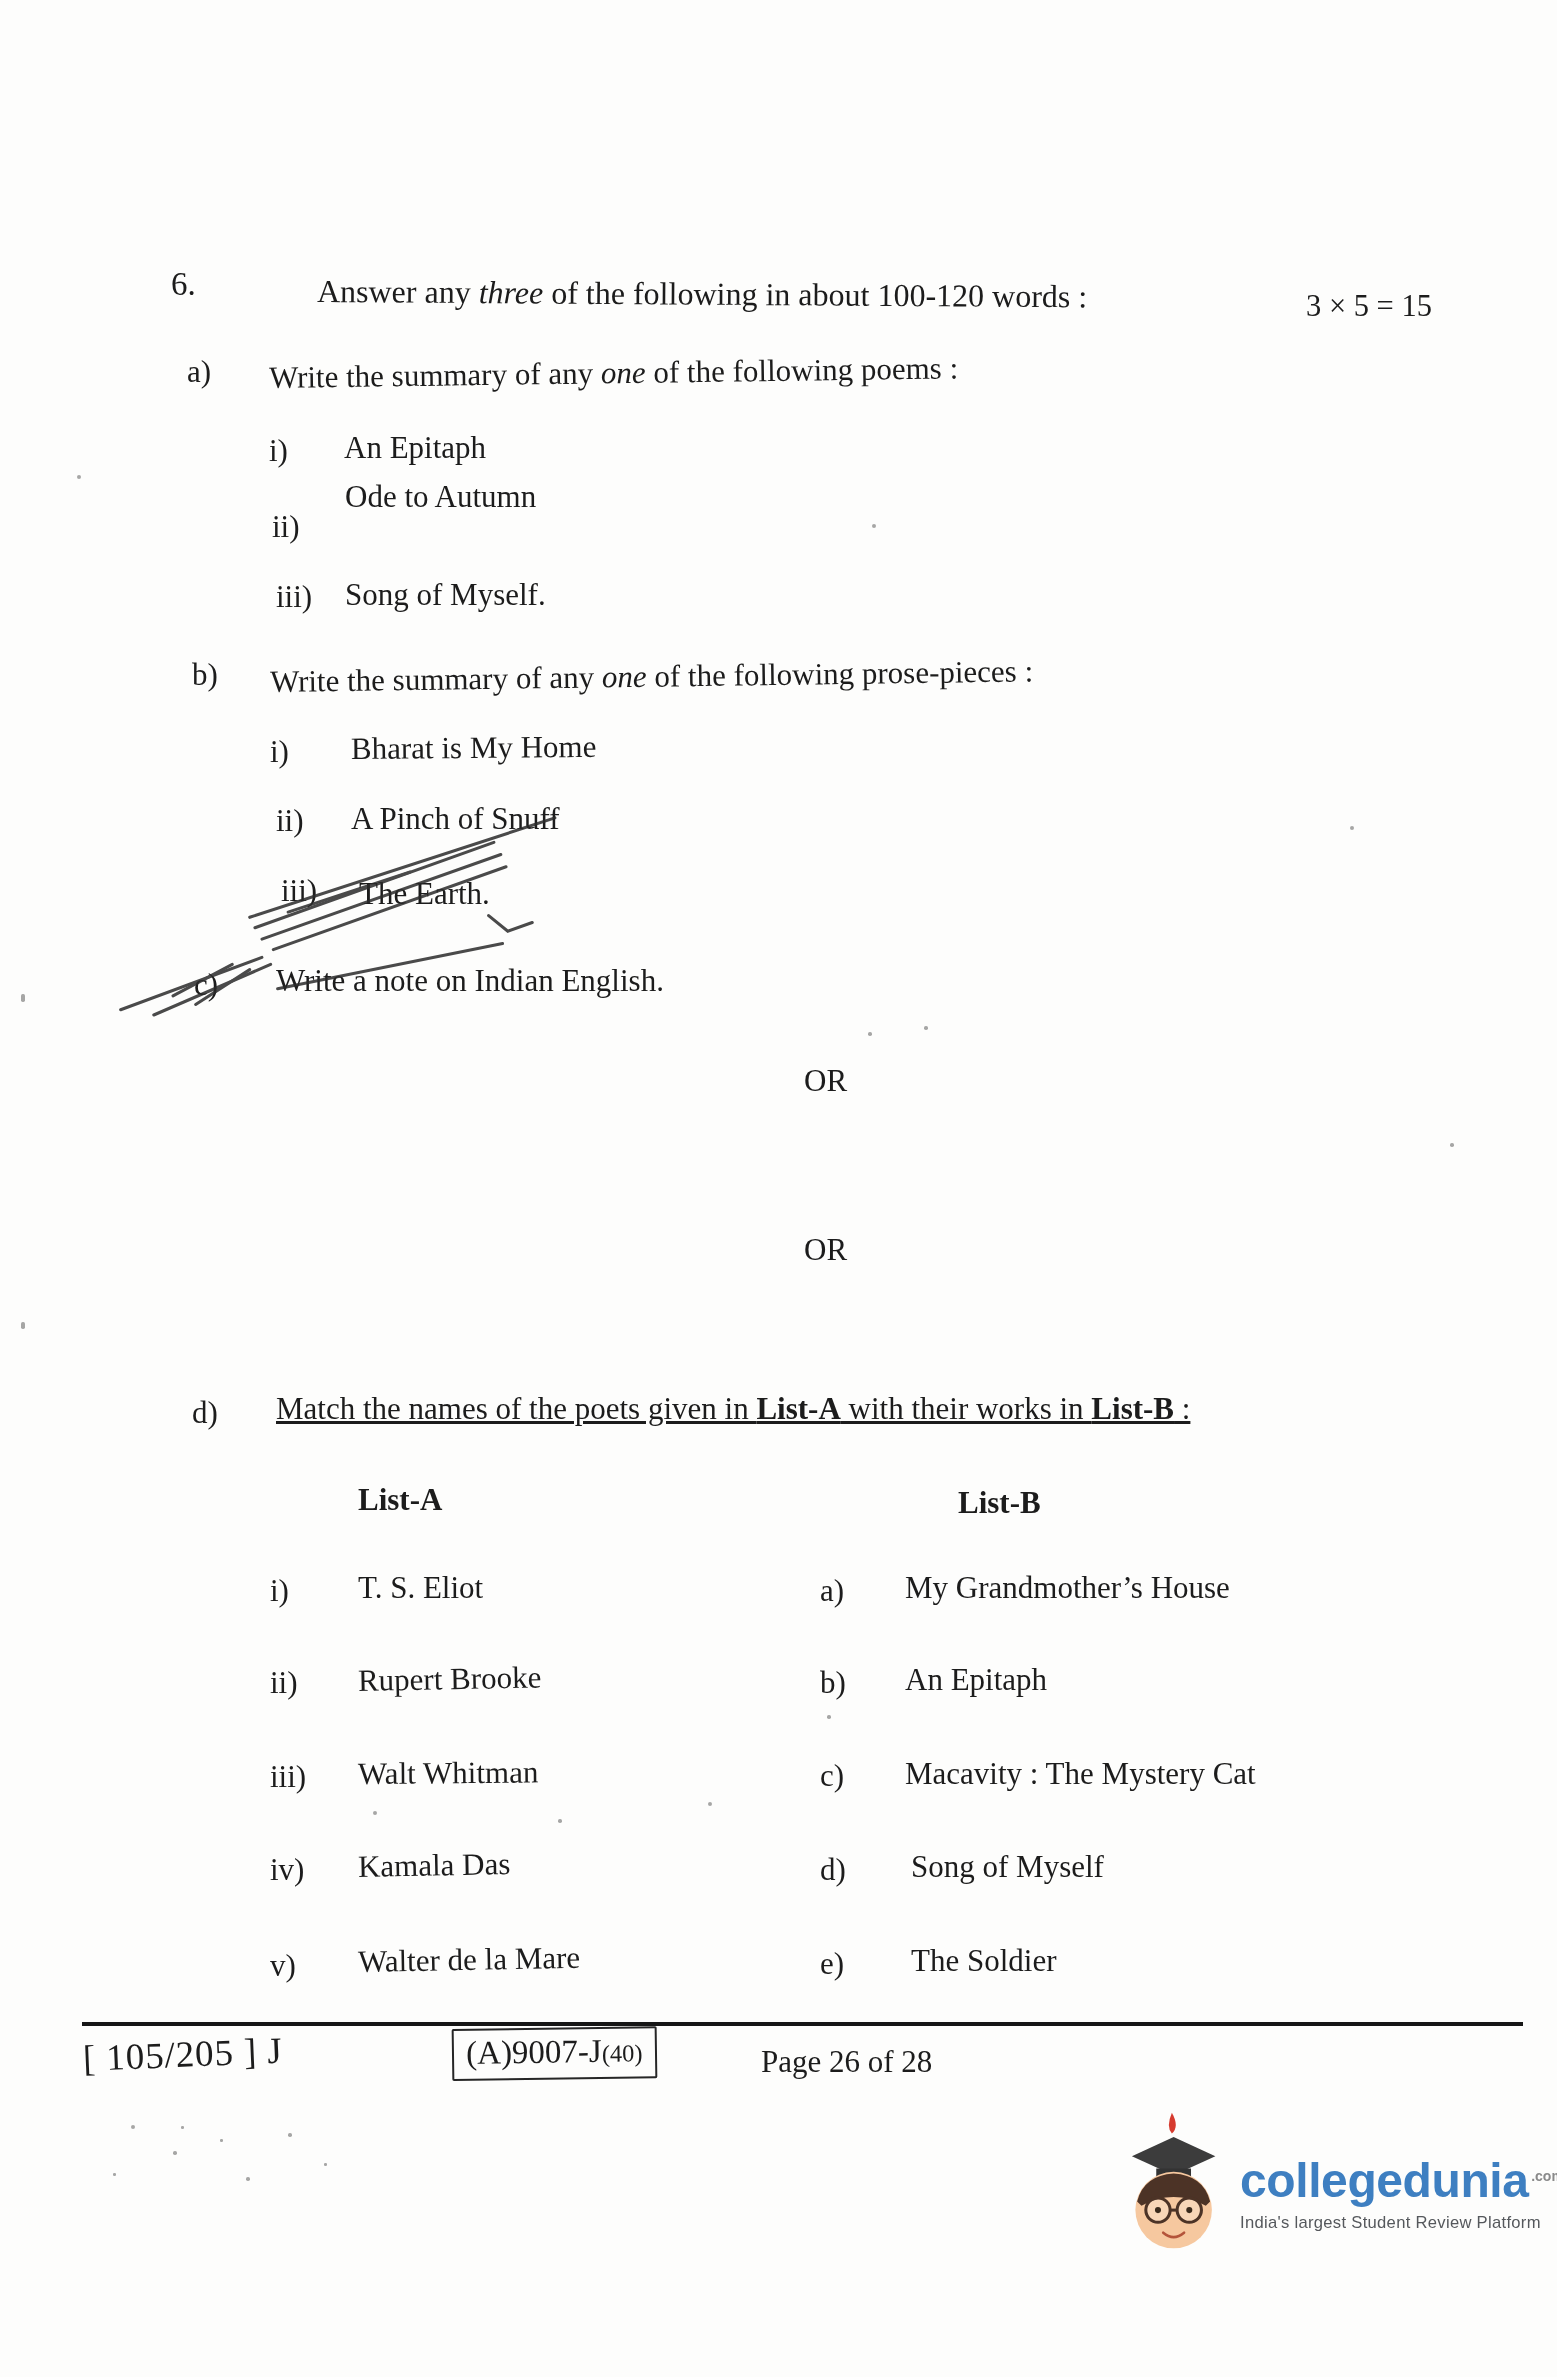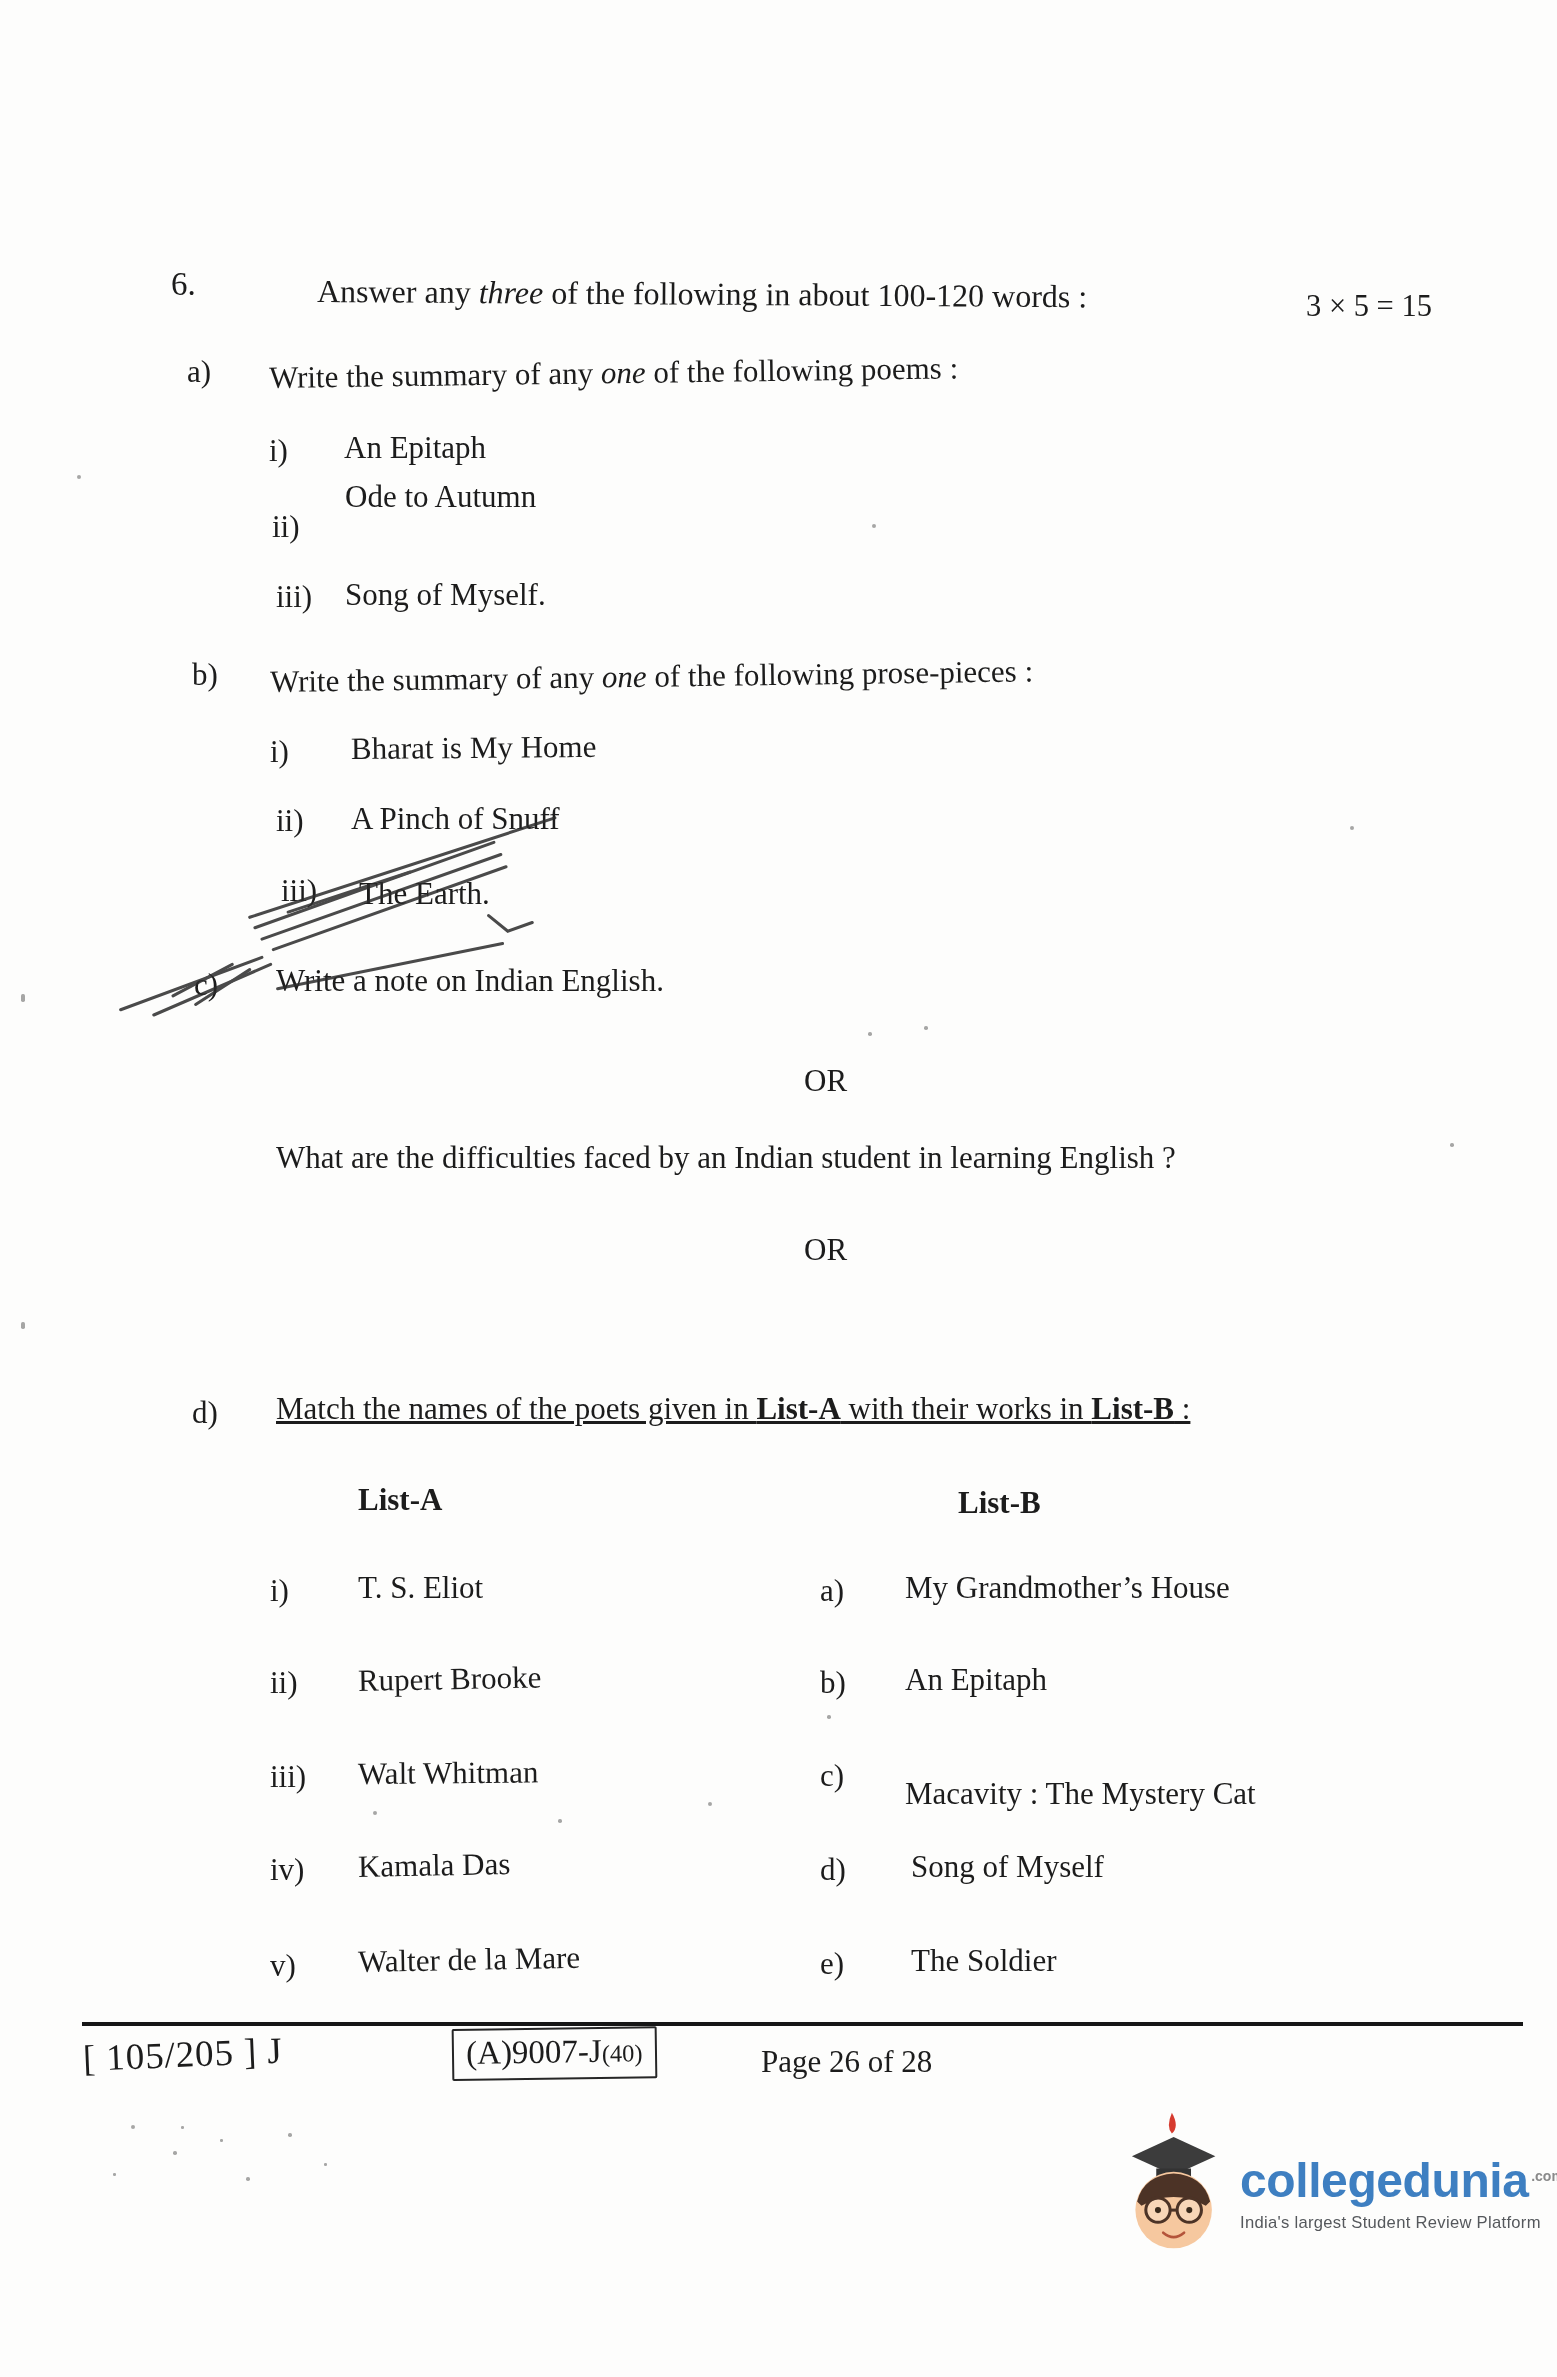--- a/index.html
+++ b/index.html
@@ -72,21 +72,20 @@
   <div class="abs t36" style="left:351px;top:800px;">A Pinch of Snuff</div>
 
   <div class="abs t36" style="left:281px;top:872px;">iii)</div>
   <div class="abs t36" style="left:359px;top:875px;">The Earth.</div>
 
   <div class="abs t36" style="left:194px;top:966px;">c)</div>
   <div class="abs t36" style="left:276px;top:962px;">Write a note on Indian English.</div>
 
   <div class="abs t36" style="left:804px;top:1062px;">OR</div>
 
-  <div class="abs t36" style="left:276px;top:1139px;">What are the difficulties faced by an Indian student in learning English ?</div>
 
   <div class="abs t36" style="left:804px;top:1231px;">OR</div>
 
 
   <div class="abs t36" style="left:192px;top:1394px;">d)</div>
   <div class="abs t36" style="left:276px;top:1390px;text-decoration:underline;"><span>Match the names of the poets given in </span><b>List-A</b><span> with their works in </span><b>List-B</b><span> :</span></div>
 
   <div class="abs t36 bld" style="left:358px;top:1481px;">List-A</div>
   <div class="abs t36 bld" style="left:958px;top:1484px;">List-B</div>
 
@@ -96,21 +95,21 @@
   <div class="abs t36" style="left:905px;top:1569px;">My Grandmother’s House</div>
 
   <div class="abs t36" style="left:270px;top:1664px;">ii)</div>
   <div class="abs t36 tilt-up-lg" style="left:358px;top:1662px;">Rupert Brooke</div>
   <div class="abs t36" style="left:820px;top:1664px;">b)</div>
   <div class="abs t36" style="left:905px;top:1661px;">An Epitaph</div>
 
   <div class="abs t36" style="left:270px;top:1758px;">iii)</div>
   <div class="abs t36 tilt-up-sm" style="left:358px;top:1755px;">Walt Whitman</div>
   <div class="abs t36" style="left:820px;top:1757px;">c)</div>
-  <div class="abs t36" style="left:905px;top:1755px;margin-top:20px;">Macavity : The Mystery Cat</div>
+  <div class="abs t36" style="left:905px;top:1755px;">Macavity : The Mystery Cat</div>
 
   <div class="abs t36" style="left:270px;top:1851px;">iv)</div>
   <div class="abs t36 tilt-up-lg" style="left:358px;top:1848px;">Kamala Das</div>
   <div class="abs t36" style="left:820px;top:1851px;">d)</div>
   <div class="abs t36" style="left:911px;top:1848px;">Song of Myself</div>
 
   <div class="abs t36" style="left:270px;top:1947px;">v)</div>
   <div class="abs t36 tilt-up-lg" style="left:358px;top:1943px;">Walter de la Mare</div>
   <div class="abs t36" style="left:820px;top:1945px;">e)</div>
   <div class="abs t36" style="left:911px;top:1942px;">The Soldier</div>

